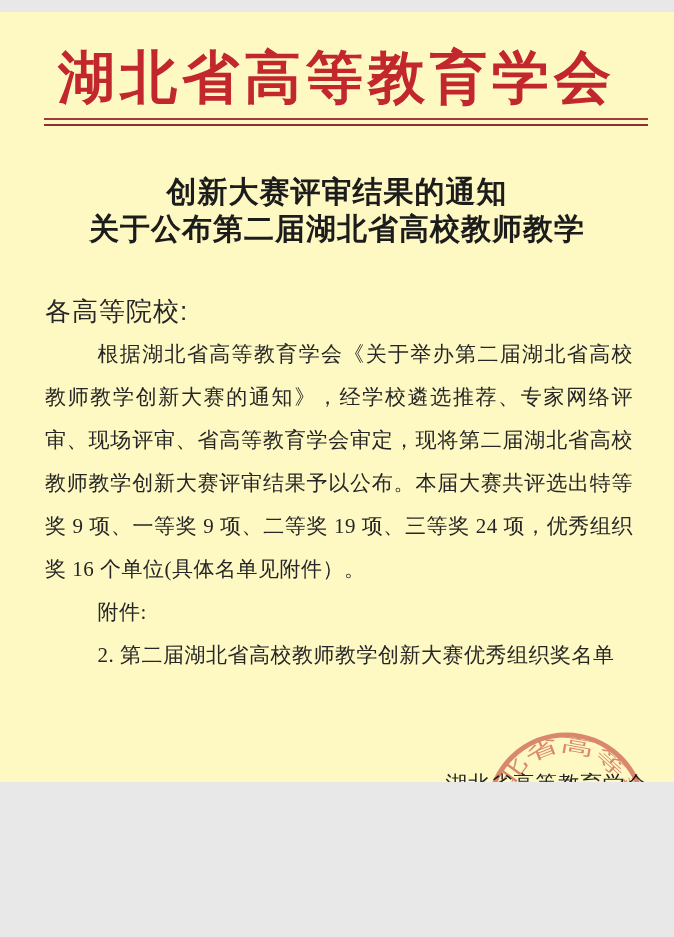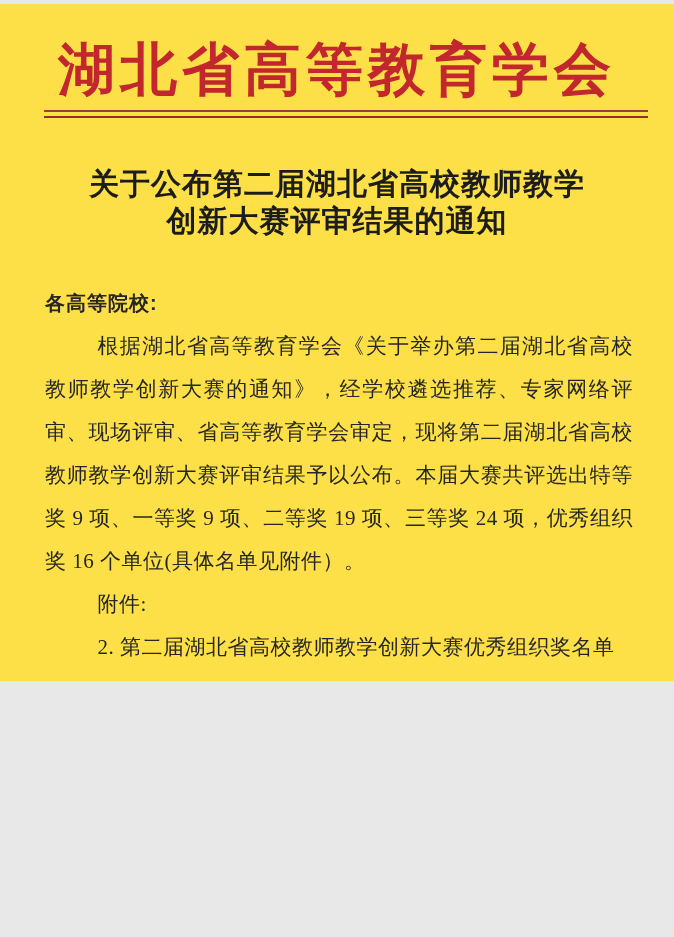--- a/index.html
+++ b/index.html
@@ -1,20 +1,20 @@
 <!DOCTYPE html>
 <html><head>
 <meta charset="utf-8">
 <style>
   html,body{margin:0;padding:0;background:#e8e8e8;}
   .page{
     position:relative;
-    width:674px;height:677px;
-    margin:4px auto;
-    background:#fde047;
+    width:674px;height:770px;
+    margin:12px auto;
+    background:#fef9c3;
     overflow:hidden;
     font-family:"Liberation Serif","DejaVu Serif",serif;
     color:#222;
   }
   
   .letterhead{
     position:absolute;top:28px;left:0;width:100%;
     text-align:center;
     font-size:57px;font-weight:bold;
     letter-spacing:5px;
@@ -34,21 +34,21 @@
     letter-spacing:1px;color:#1c1c1c;
   }
   .doc-title span{display:block;}
   
   .content{
     position:absolute;top:278px;left:45px;width:588px;
     font-size:21px;line-height:43px;color:#262626;
   }
   .salutation{
     font-family:"Liberation Sans","DejaVu Sans",sans-serif;
-    font-weight:bold;font-size:20px;letter-spacing:1px;
+    font-weight:normal;font-size:26px;letter-spacing:1px;
   }
   .paragraph{
     margin:0;text-align:justify;text-justify:inter-ideograph;
     text-indent:2.5em;letter-spacing:.5px;
   }
   .indent{padding-left:2.5em;letter-spacing:.5px;}
   
   .signature{
     position:absolute;top:750px;right:26px;
     text-align:right;font-size:21.5px;line-height:45px;
@@ -72,22 +72,22 @@
 </head>
 <body>
 
 <div class="page">
 
   <div class="letterhead">湖北省高等教育学会</div>
 
   <div class="letterhead-rule"></div>
 
   <h1 class="doc-title">
+    <span>创新大赛评审结果的通知</span>
     <span>关于公布第二届湖北省高校教师教学</span>
-    <span>创新大赛评审结果的通知</span>
   </h1>
 
   <div class="content">
     <div class="salutation">各高等院校:</div>
     <p class="paragraph">根据湖北省高等教育学会《关于举办第二届湖北省高校教师教学创新大赛的通知》，经学校遴选推荐、专家网络评审、现场评审、省高等教育学会审定，现将第二届湖北省高校教师教学创新大赛评审结果予以公布。本届大赛共评选出特等奖 9 项、一等奖 9 项、二等奖 19 项、三等奖 24 项，优秀组织奖 16 个单位(具体名单见附件）。</p>
     <div class="indent">附件:</div>
     <div class="indent">2. 第二届湖北省高校教师教学创新大赛优秀组织奖名单</div>
   </div>
 
   <div class="signature">

